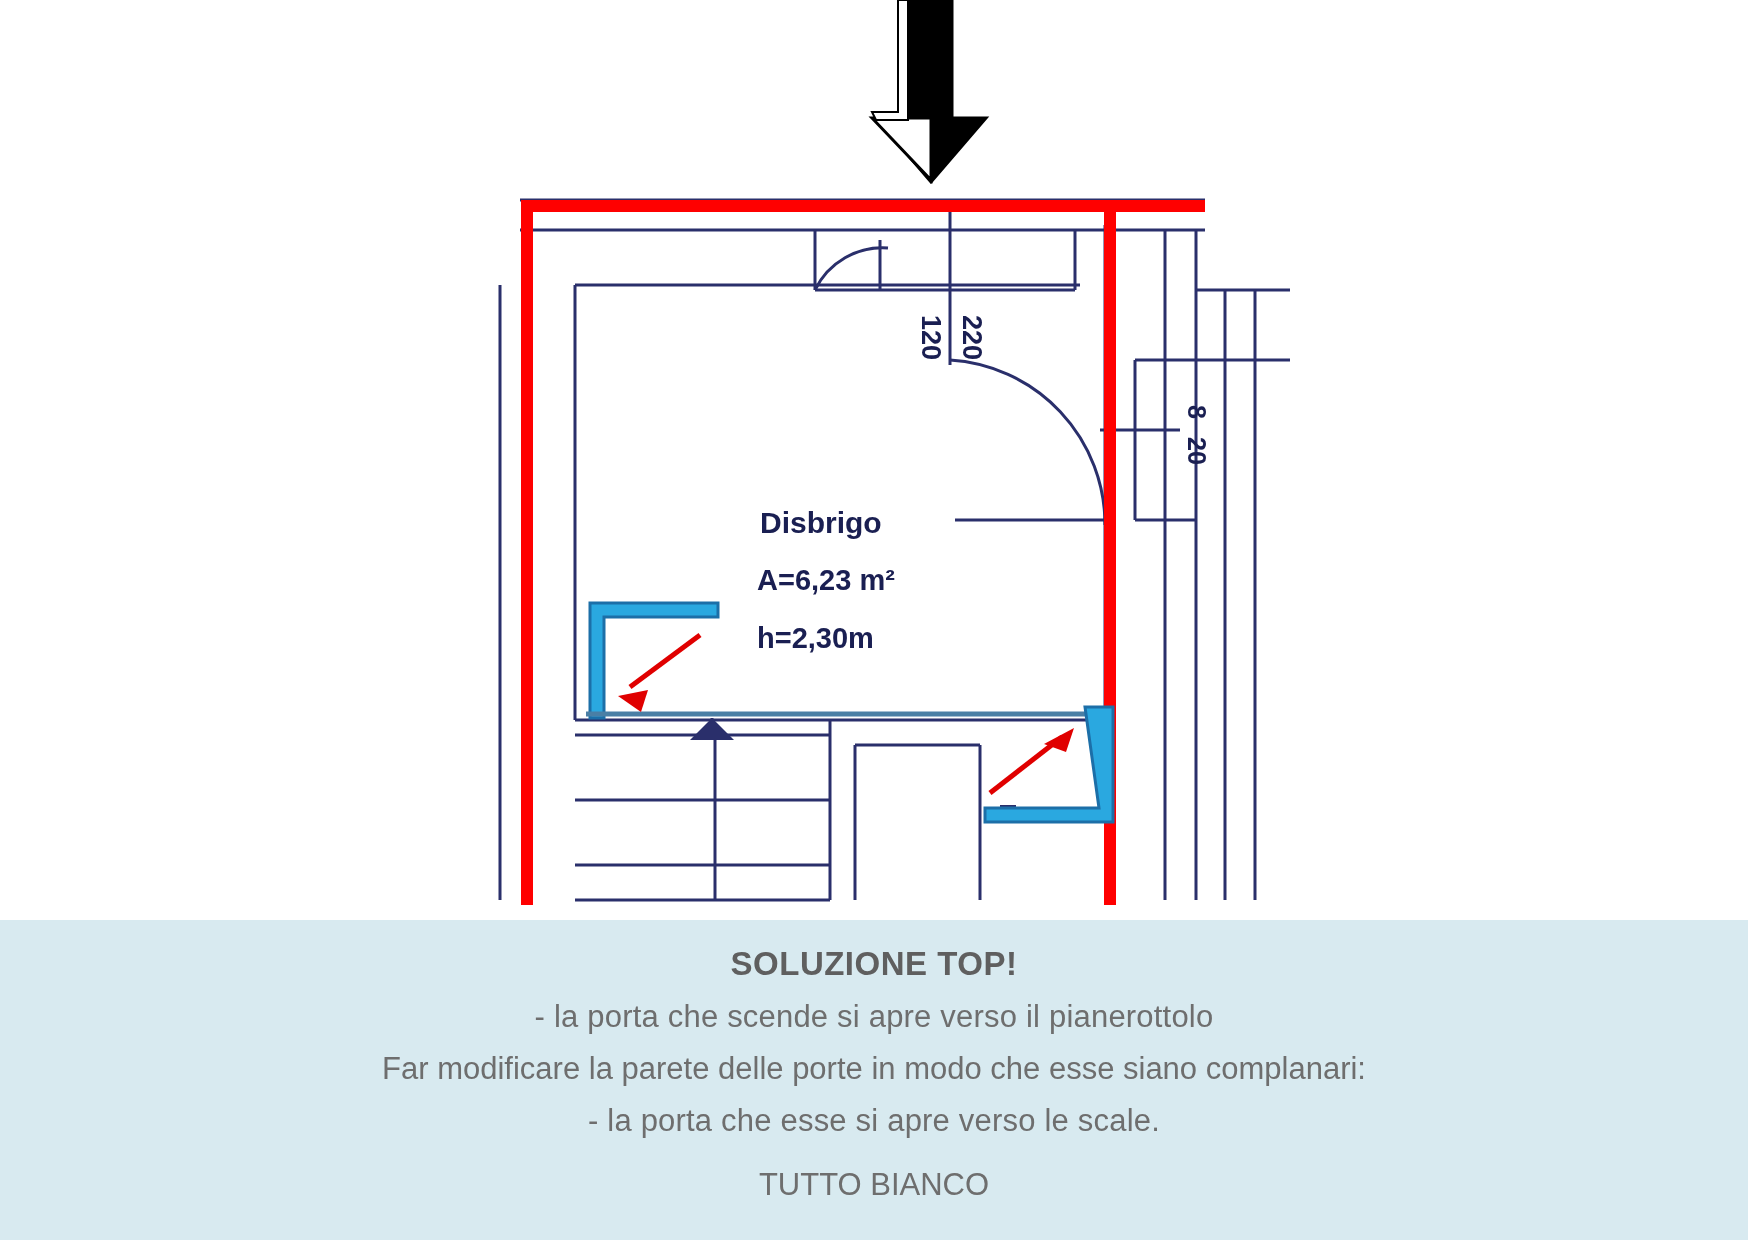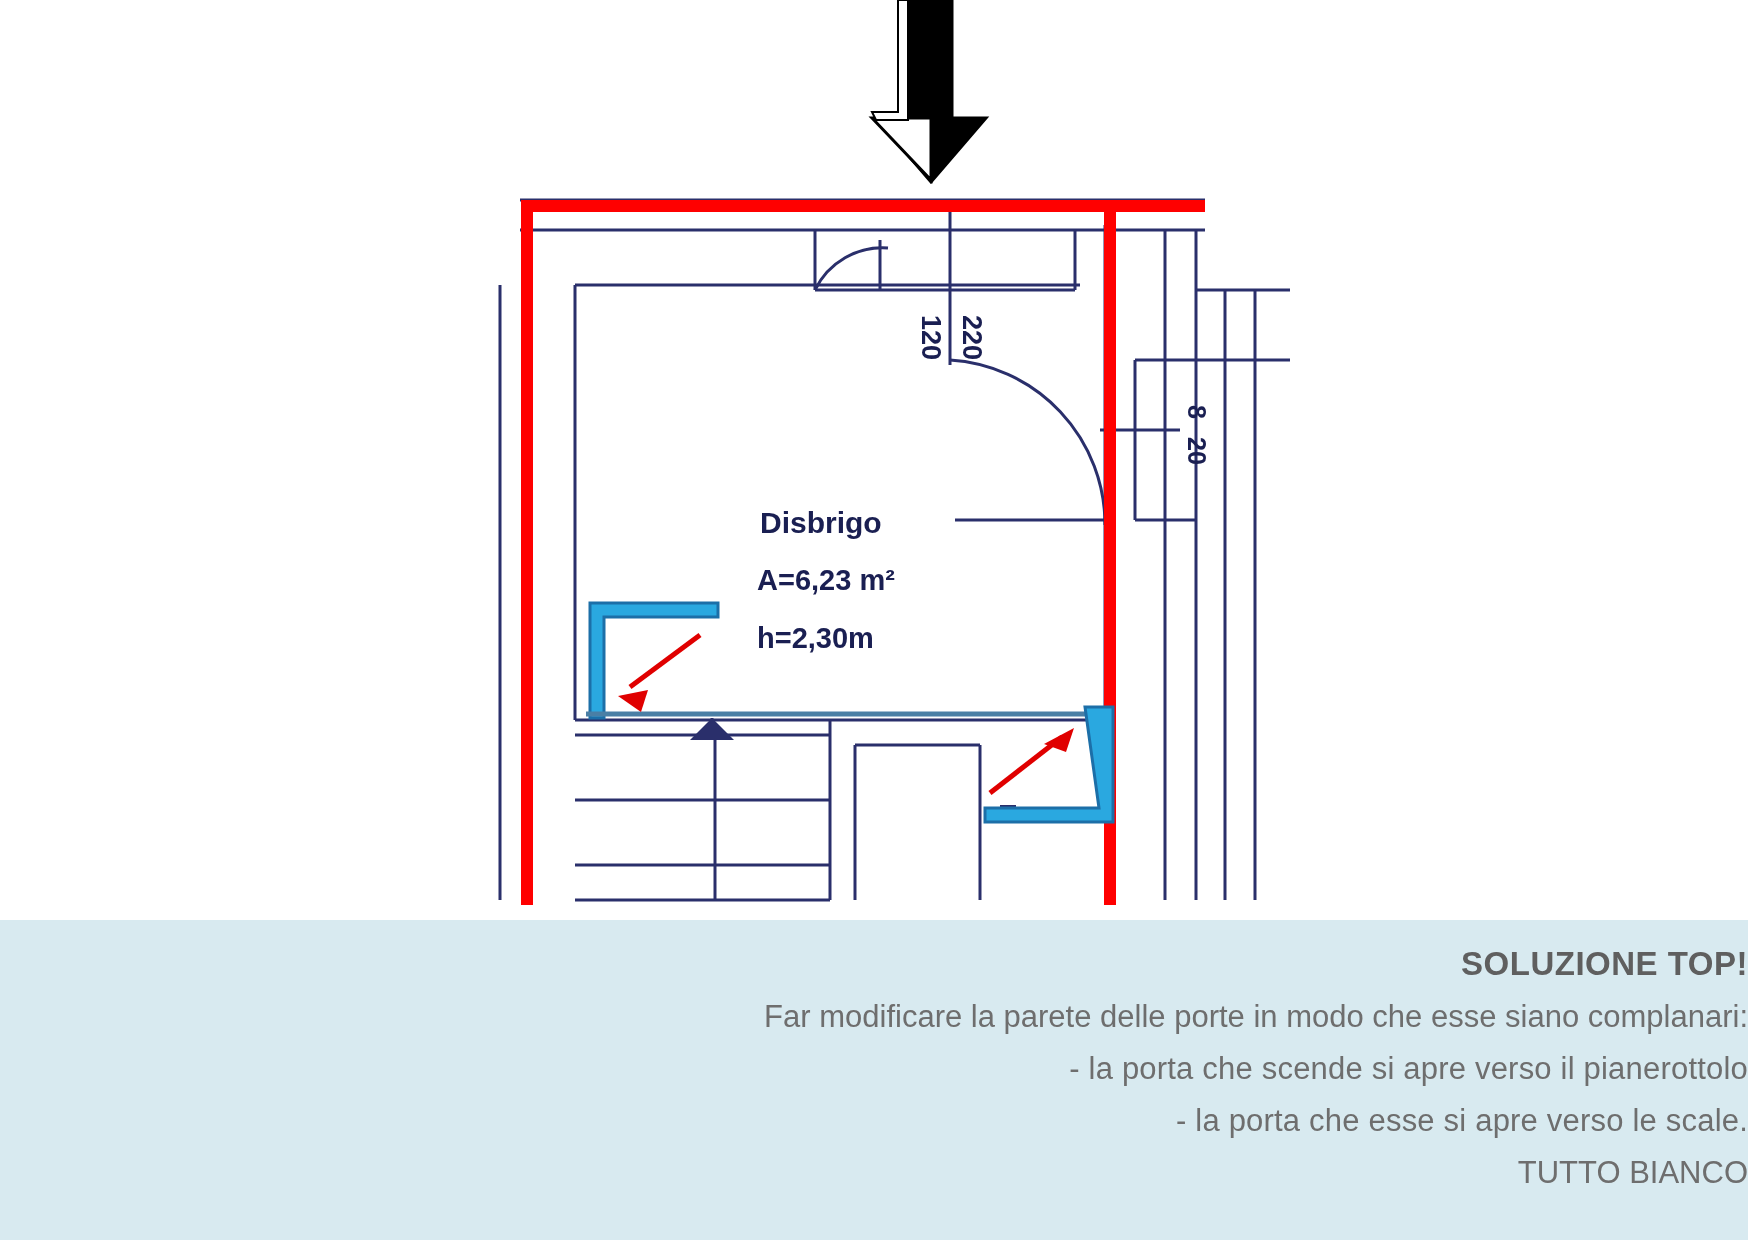--- a/index.html
+++ b/index.html
@@ -33,21 +33,21 @@
   }
 
   
   #caption-panel {
     position: absolute;
     left: 0;
     top: 920px;
     width: 1748px;
     height: 320px;
     background: #d8eaf0;
-    text-align: right;
+    text-align: center;
     color: #6b6b6b;
   }
   #caption-title {
     font-size: 33px;
     font-weight: bold;
     letter-spacing: 0.5px;
     color: #5f5f5f;
     padding-top: 25px;
     margin: 0;
   }
@@ -57,21 +57,21 @@
     margin: 0;
     padding-top: 16px;
     font-weight: 400;
   }
   .caption-line.indent-dash {
     letter-spacing: 0.2px;
   }
   #caption-footer {
     font-size: 31px;
     color: #6e6e6e;
-    margin: 0;
+    margin: 12px;
     padding-top: 16px;
   }
 </style>
 </head>
 <body>
 
 <div id="drawing-area">
 
   <svg id="floorplan-svg" width="1748" height="920" viewBox="0 0 1748 920">
 
@@ -169,17 +169,17 @@
       <path d="M 910 0 L 952 0 L 952 118 L 986 118 L 931 182 L 876 118 L 910 118 Z" fill="#000000" stroke="#000000" stroke-width="3"></path>
       <path d="M 872 118 L 931 180 L 931 118 Z" fill="#ffffff" stroke="#000000" stroke-width="3"></path>
       <path d="M 876 120 L 908 120 L 908 0 L 898 0 L 898 112 L 872 112 Z" fill="#ffffff" stroke="#000000" stroke-width="2"></path>
     </g>
 
   </svg>
 </div>
 
 <div id="caption-panel">
   <div id="caption-title">SOLUZIONE TOP!</div>
+  <div class="caption-line indent-dash">- la porta che scende si apre verso il pianerottolo</div>
   <div class="caption-line">Far modificare la parete delle porte in modo che esse siano complanari:</div>
-  <div class="caption-line indent-dash">- la porta che scende si apre verso il pianerottolo</div>
   <div class="caption-line indent-dash">-      la porta che esse si apre verso le scale.</div>
   <div id="caption-footer">TUTTO BIANCO</div>
 </div>
 
 </body></html>

